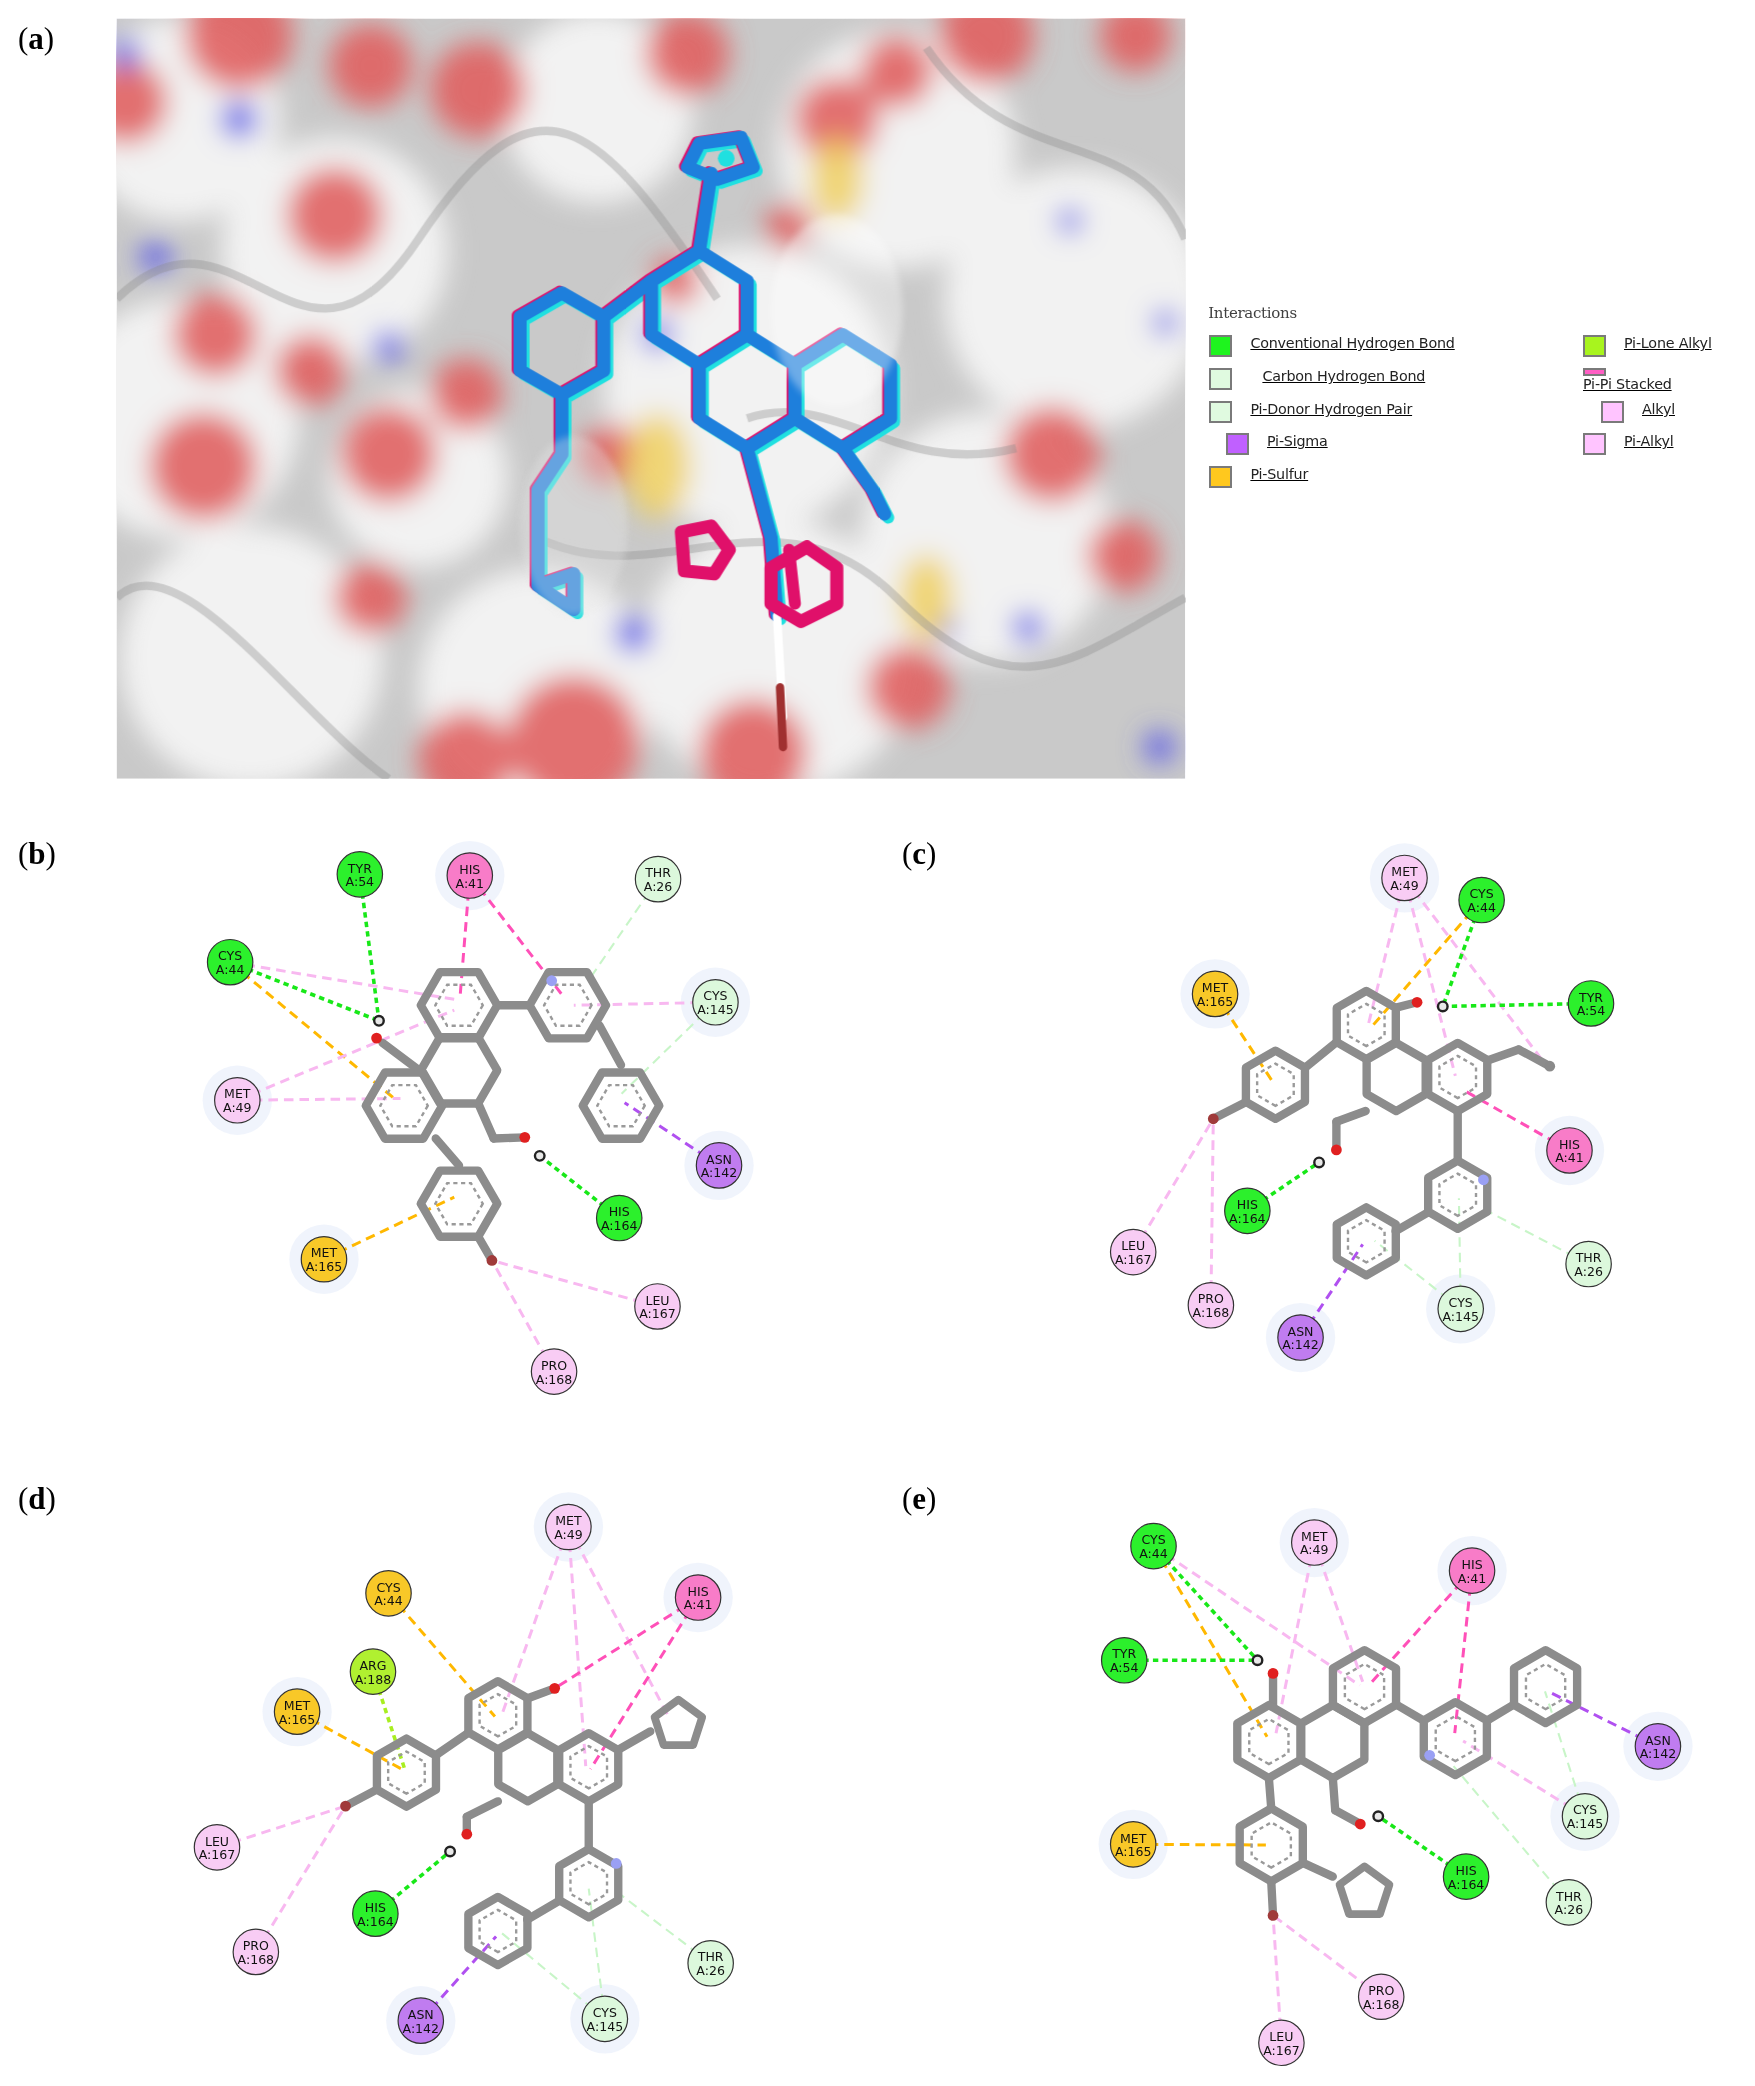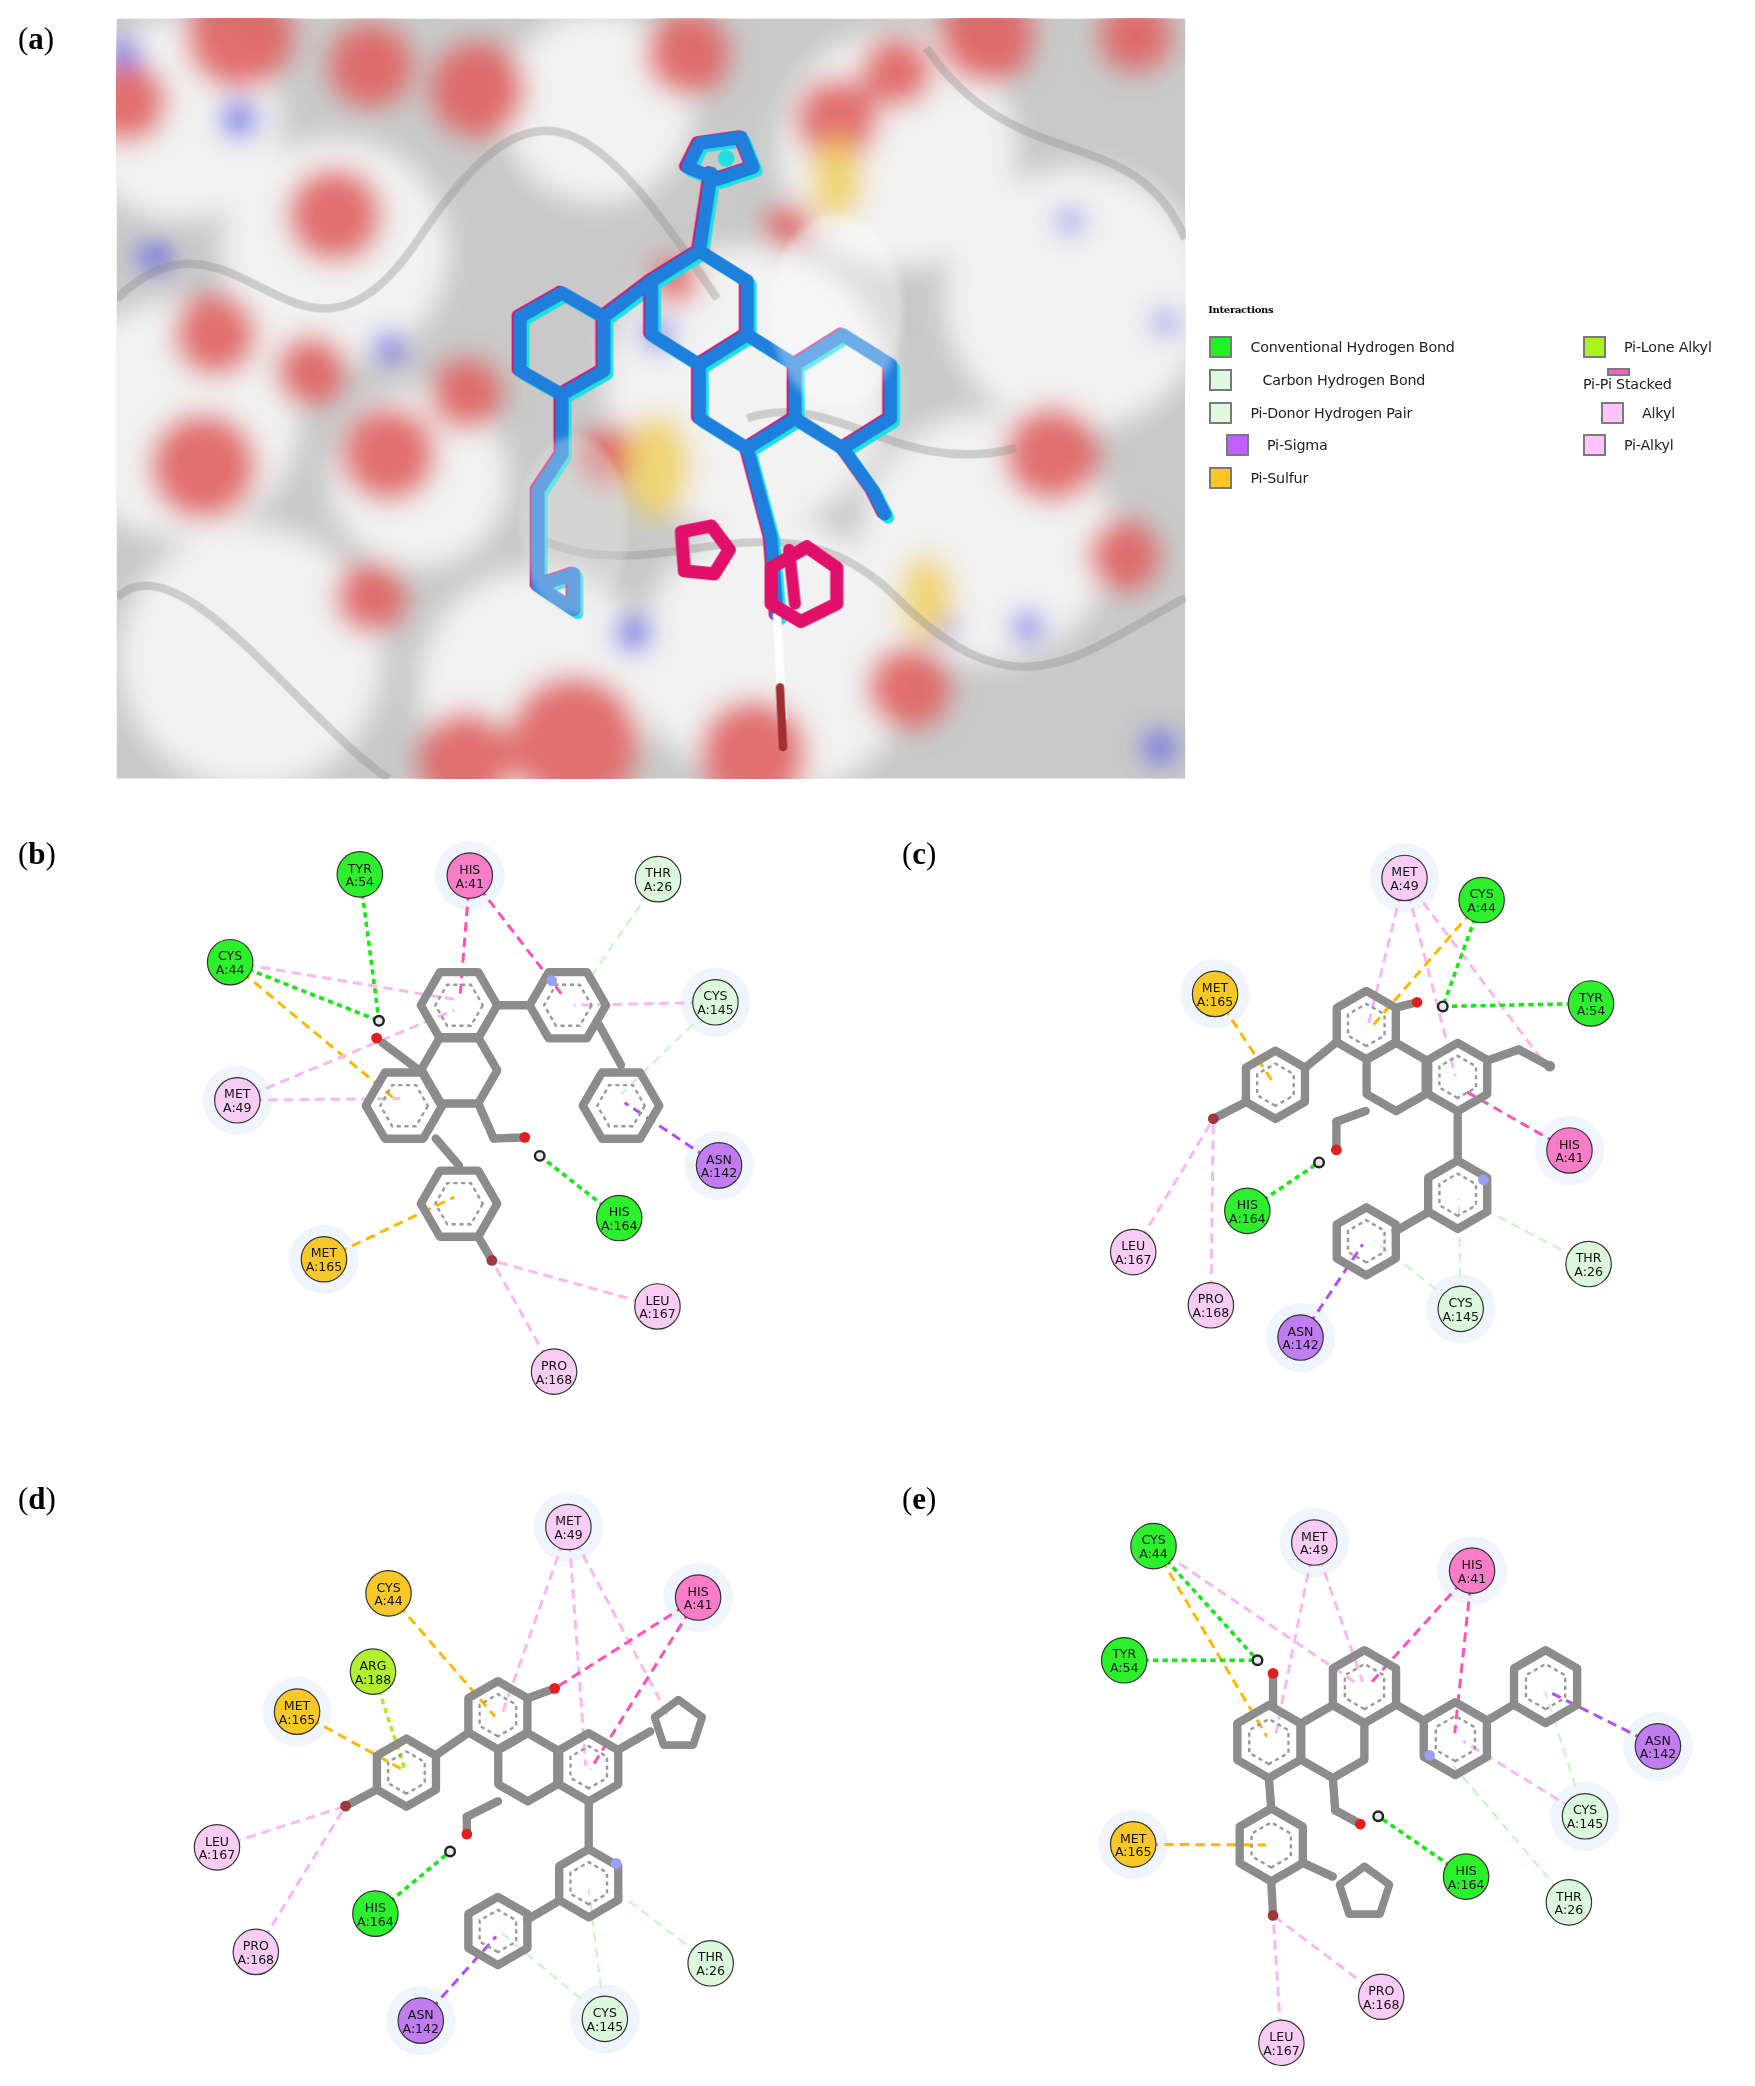--- a/index.html
+++ b/index.html
@@ -1,22 +1,22 @@
 <!DOCTYPE html>
 <html style="font-size:9.6px"><head>
 <meta charset="utf-8">
 <style>
   html, body { margin: 0; padding: 0; background: #ffffff; }
   body { width: 1756px; height: 2087px; position: relative; overflow: hidden; font-family: "DejaVu Sans", sans-serif; }
   .panel-label { position: absolute; font-family: "Liberation Serif", serif; font-size: 31px; color: #000; line-height: 1; }
   .panel-label b { font-weight: bold; }
   #fig { position: absolute; left: 0; top: 0; }
   .legend { position: absolute; left: 1201px; top: 299px; width: 538px; height: 197px; font-family: "DejaVu Sans", sans-serif; }
-  .legend-title { position: absolute; left: 7.2px; top: 4.8px; font-size: 10px; font-weight: bold; color: #000000; font-family: "DejaVu Serif", serif; letter-spacing: -0.3px; }
-  .legend-item { position: absolute; height: 24px; display: flex; align-items: center; }
+  .legend-title { position: absolute; left: 7.2px; top: 4.8px; font-size: 15px; font-weight: normal; color: #404040; font-family: "DejaVu Serif", serif; letter-spacing: -0.3px; }
+  .legend-item { position: absolute; height: 24px; display: flex; align-items: flex-start; text-decoration: underline; }
   .legend-swatch { width: 23px; height: 21.5px; border: 2.4px solid #7a7a7a; box-sizing: border-box; margin-right: 18px; }
   .legend-text { font-size: 14.3px; color: #222; white-space: nowrap; letter-spacing: -0.2px; }
   .res-text { font-family: "DejaVu Sans", sans-serif; font-size: 21px; fill: #111; text-anchor: middle; }
 </style>
 </head>
 <body>
 
 <div id="labels">
     <div class="panel-label" style="left: 18px; top: 23px;">(<b>a</b>)</div>
     <div class="panel-label" style="left: 18px; top: 838px;">(<b>b</b>)</div>

